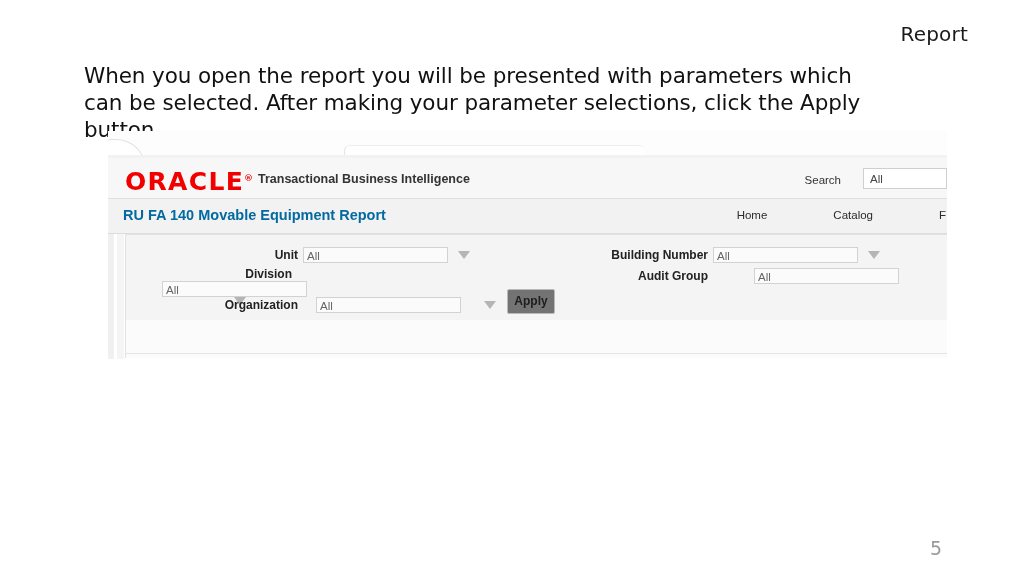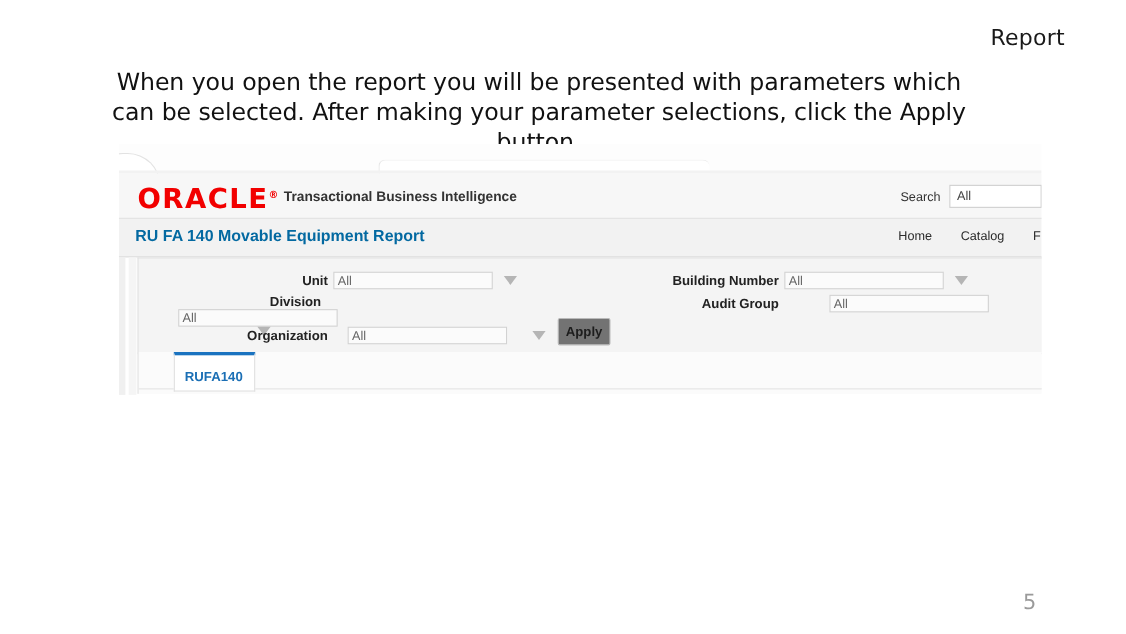--- a/index.html
+++ b/index.html
@@ -31,21 +31,20 @@
   .slide-body {
     position: absolute;
     left: 84px;
     top: 62px;
     width: 812px;
     font-size: 21.5px;
     line-height: 27px;
     color: #111111;
     font-family: "DejaVu Sans", sans-serif;
     letter-spacing: -0.1px;
-    text-align: center;
   }
 
   
   .page-number {
     position: absolute;
     left: 930px;
     top: 537px;
     font-size: 19px;
     color: #9a9a9a;
     font-family: "DejaVu Sans", sans-serif;
@@ -132,21 +131,21 @@
   .brand-subtitle {
     position: absolute;
     left: 150px;
     top: 14px;
     font-size: 12.5px;
     font-weight: bold;
     color: #333333;
   }
   .search-label {
     position: absolute;
-    right: 92px;
+    right: 106px;
     top: 16px;
     font-size: 11.5px;
     color: #333333;
   }
   .search-select {
     position: absolute;
     right: 0px;
     top: 10px;
     width: 84px;
     height: 21px;
@@ -179,21 +178,21 @@
   }
   .globalnav {
     position: absolute;
     right: 0px;
     top: 10px;
     display: flex;
     gap: 26px;
     font-size: 11.5px;
     color: #2b2b2b;
   }
-  .globalnav span { white-space: nowrap; }
+  .globalnav span { white-space: nowrap; margin-left: 40px; }
   .nav-clipped { width: 8px; overflow: hidden; display: inline-block; }
 
   
   .params-panel {
     position: absolute;
     left: 17px;
     top: 103px;
     width: 822px;
     height: 86px;
     background: #f4f4f4;
@@ -381,18 +380,15 @@
       <div class="param-label right-label">Audit Group</div>
       <div class="param-field right-field">All</div>
       <div class="param-arrow"></div>
     </div>
 
     <div class="apply-button">Apply</div>
   </div>
 
   <div class="tabstrip">
     <div class="tabstrip-underline"></div>
-    <div class="result-tab">
-      <div class="result-tab-label">RUFA140</div>
-    </div>
   </div>
 
 </div>
 
 </body></html>

